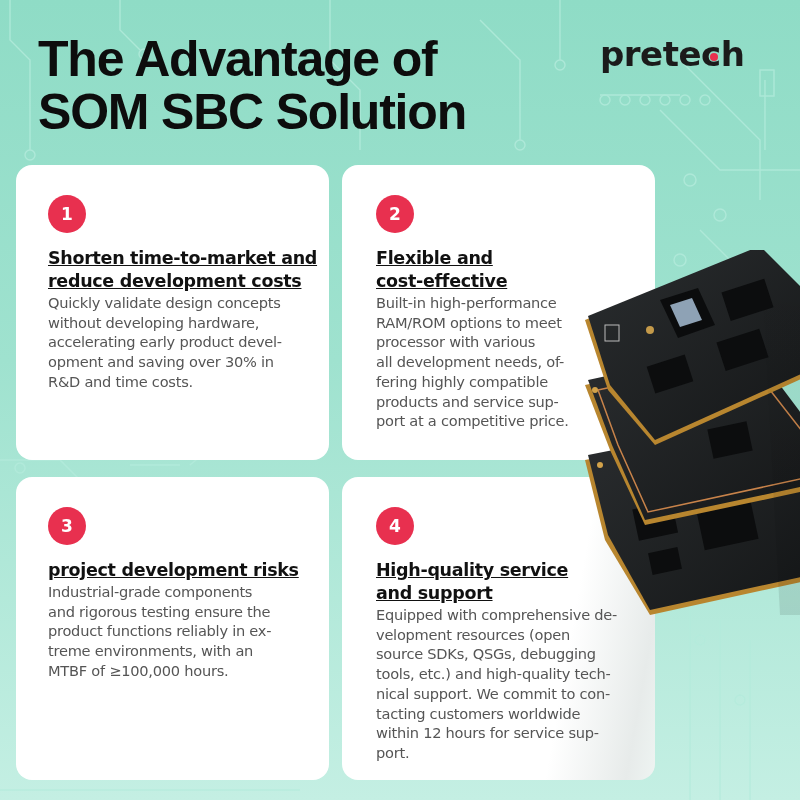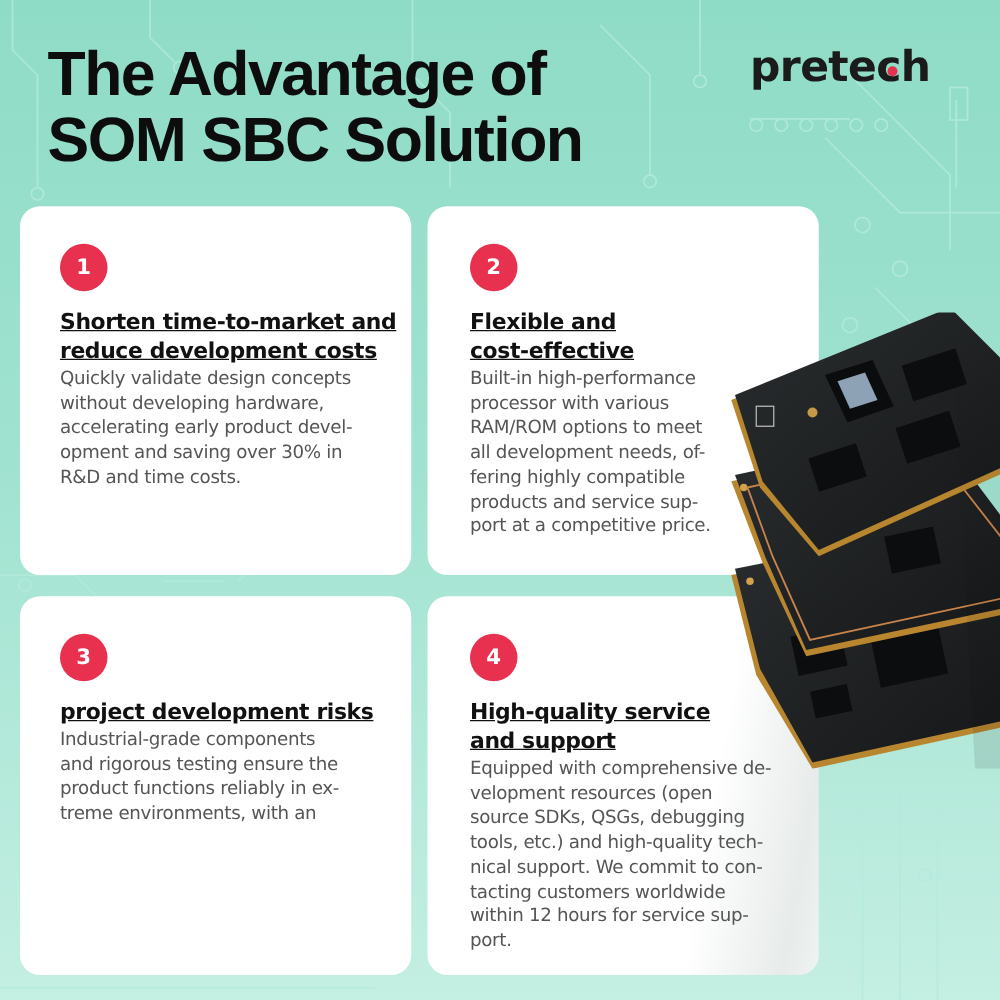--- a/index.html
+++ b/index.html
@@ -121,39 +121,40 @@
 </div>
 
 <div class="card card-2">
   <div class="badge">2</div>
   <div class="card-title">
     <span>Flexible and</span>
     <span>cost-effective</span>
   </div>
   <div class="card-body">
     <span>Built-in high-performance</span>
+    <span>RAM/ROM options to meet</span>
     <span>processor with various</span>
-    <span>RAM/ROM options to meet</span>
     <span>all development needs, of-</span>
     <span>fering highly compatible</span>
     <span>products and service sup-</span>
     <span>port at a competitive price.</span>
   </div>
 </div>
 
 <div class="card card-3">
   <div class="badge">3</div>
   <div class="card-title">
     <span>project development risks</span>
   </div>
   <div class="card-body">
     <span>Industrial-grade components</span>
     <span>and rigorous testing ensure the</span>
     <span>product functions reliably in ex-</span>
     <span>treme environments, with an</span>
+    <span>MTBF of ≥100,000 hours.</span>
   </div>
 </div>
 
 <div class="card card-4">
   <div class="badge">4</div>
   <div class="card-title">
     <span>High-quality service</span>
     <span>and support</span>
   </div>
   <div class="card-body">

